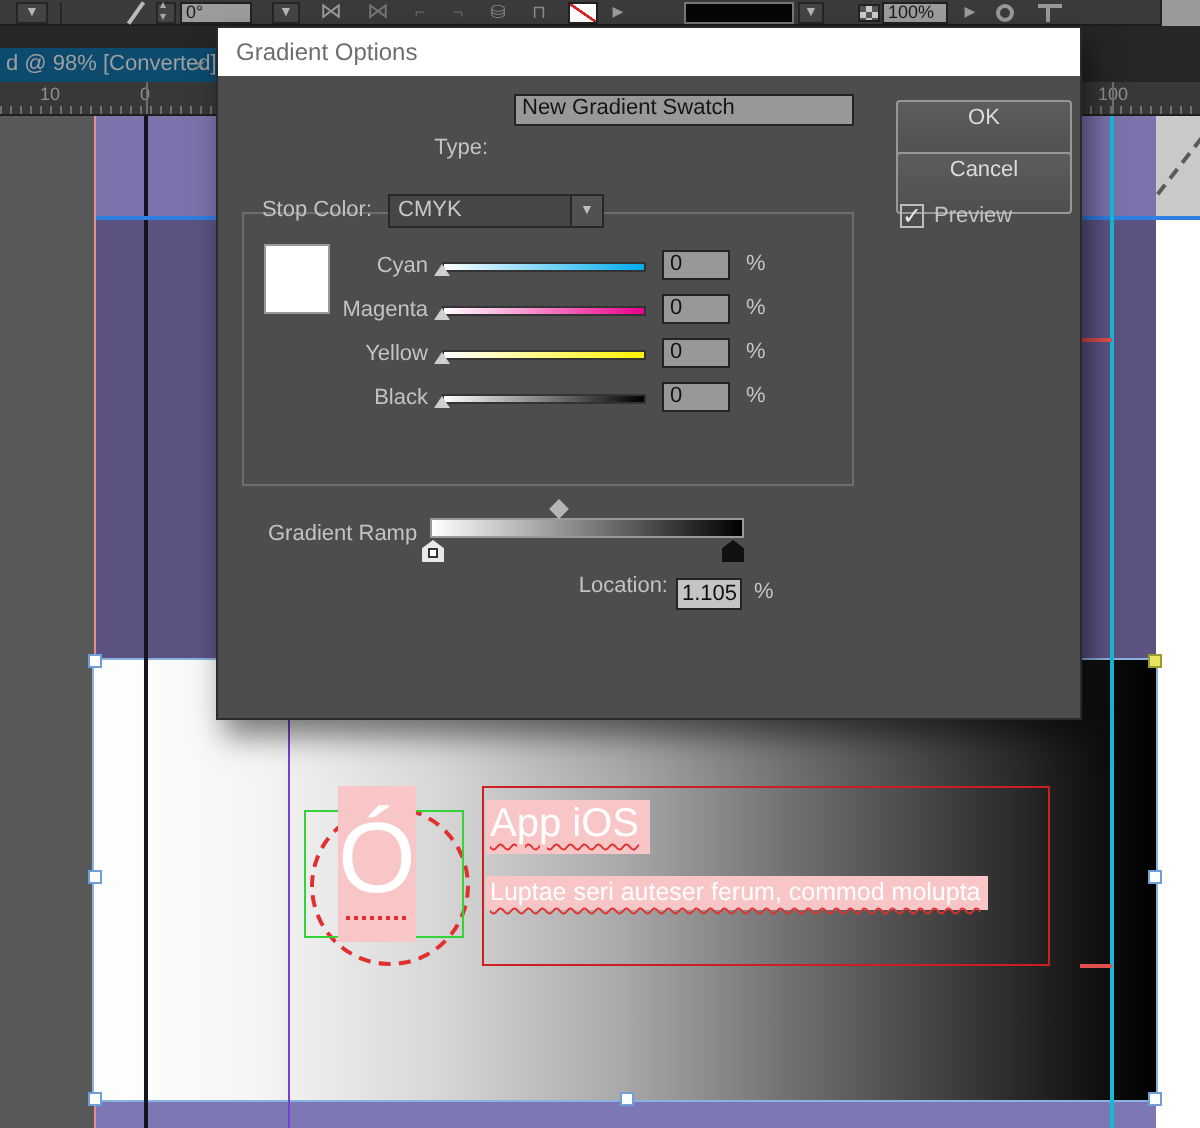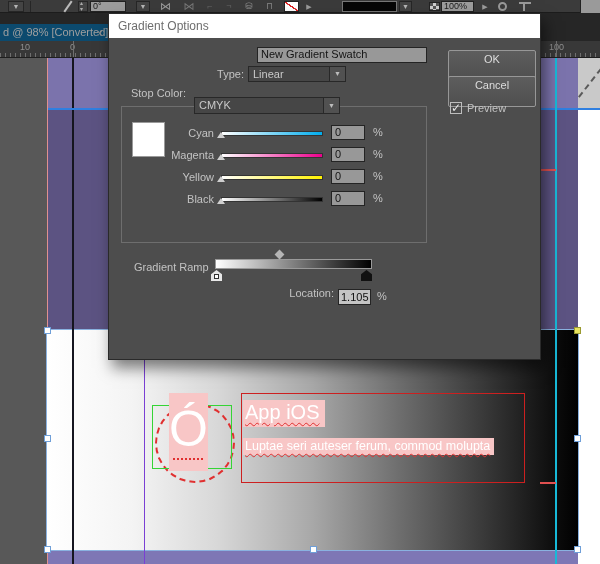--- a/index.html
+++ b/index.html
@@ -199,29 +199,25 @@
 
     <div class="dlg-field" style="left:148px;top:33px;width:170px;height:16px;">New Gradient Swatch</div>
 
     <div class="dlg-btn" style="top:36px;">OK</div>
     <div class="dlg-btn" style="top:62px;">Cancel</div>
 
     <div id="dlg-preview-box">✓</div>
     <div class="dlg-label" style="left:358px;top:87px;">Preview</div>
 
     <div class="dlg-label r" style="left:60px;top:53px;width:75px;">Type:</div>
-    <div class="dlg-dd" style="left:139px;top:52px;width:98px;height:16px;">
-      <span>Linear</span>
-      <span class="dd-arrow">▼</span>
-    </div>
 
     <div id="dlg-groupbox"></div>
 
-    <div class="dlg-label r" style="left:0;top:72px;width:77px;">Stop Color:</div>
-    <div class="dlg-dd" style="left:85px;top:83px;width:146px;height:17px;line-height:15px;">
+    <div class="dlg-label r" style="left:0;top:84px;width:77px;">Stop Color:</div>
+    <div class="dlg-dd" style="left:85px;top:83px;width:108px;height:17px;line-height:15px;">
       <span>CMYK</span>
       <span class="dd-arrow" style="line-height:15px;">▼</span>
     </div>
 
     <div id="dlg-swatch"></div>
 
     <div class="dlg-label r" style="left:25px;top:112px;width:80px;">Cyan</div>
     <div class="ch-track" style="top: 117px; background: linear-gradient(90deg, rgb(255, 255, 255), rgb(0, 173, 238));"></div>
     <div class="ch-thumb" style="top:118px;"></div>
     <div class="dlg-field" style="left:222px;top:111px;width:34px;height:15px;">0</div>

